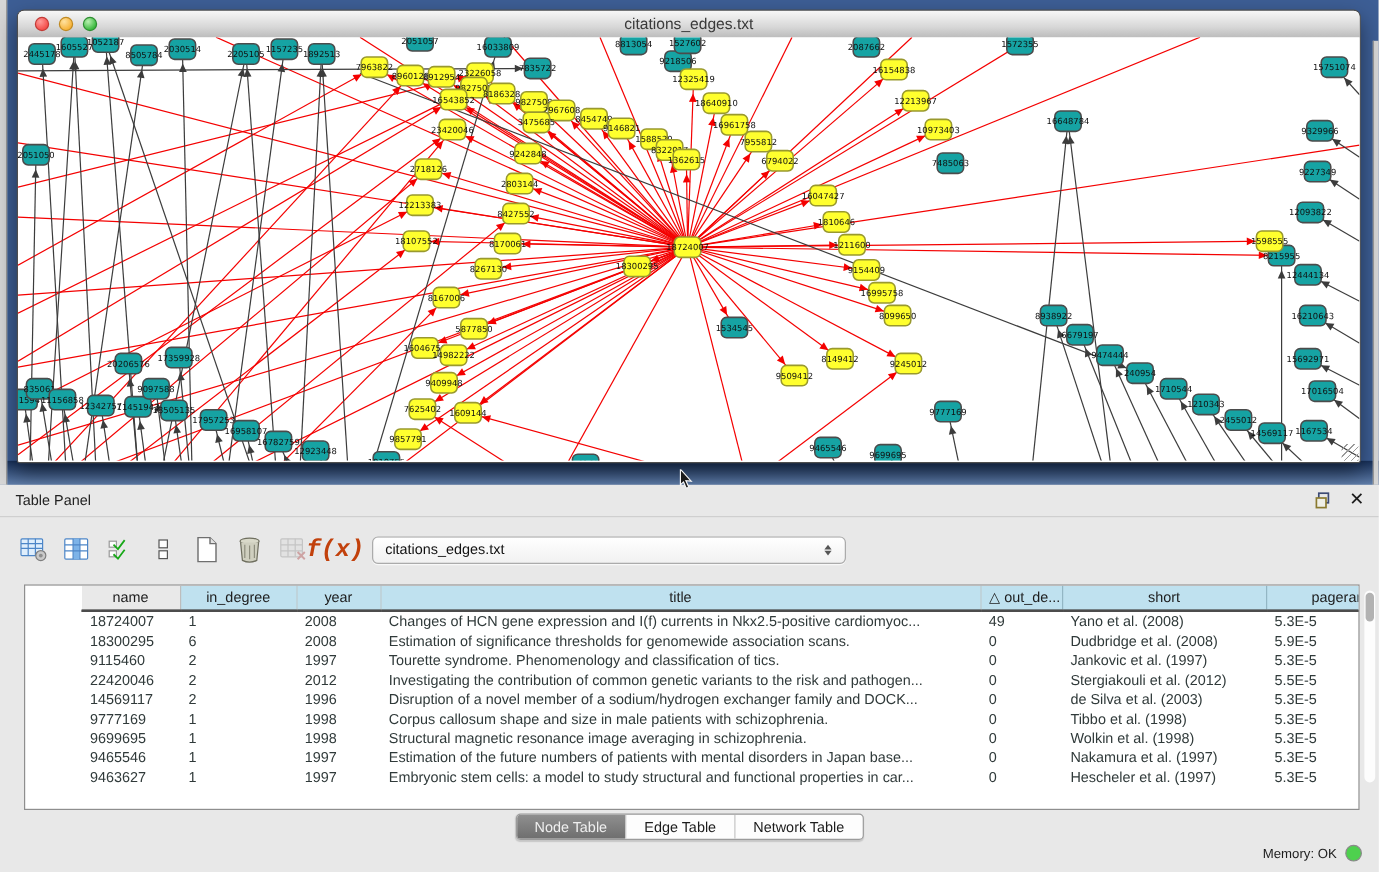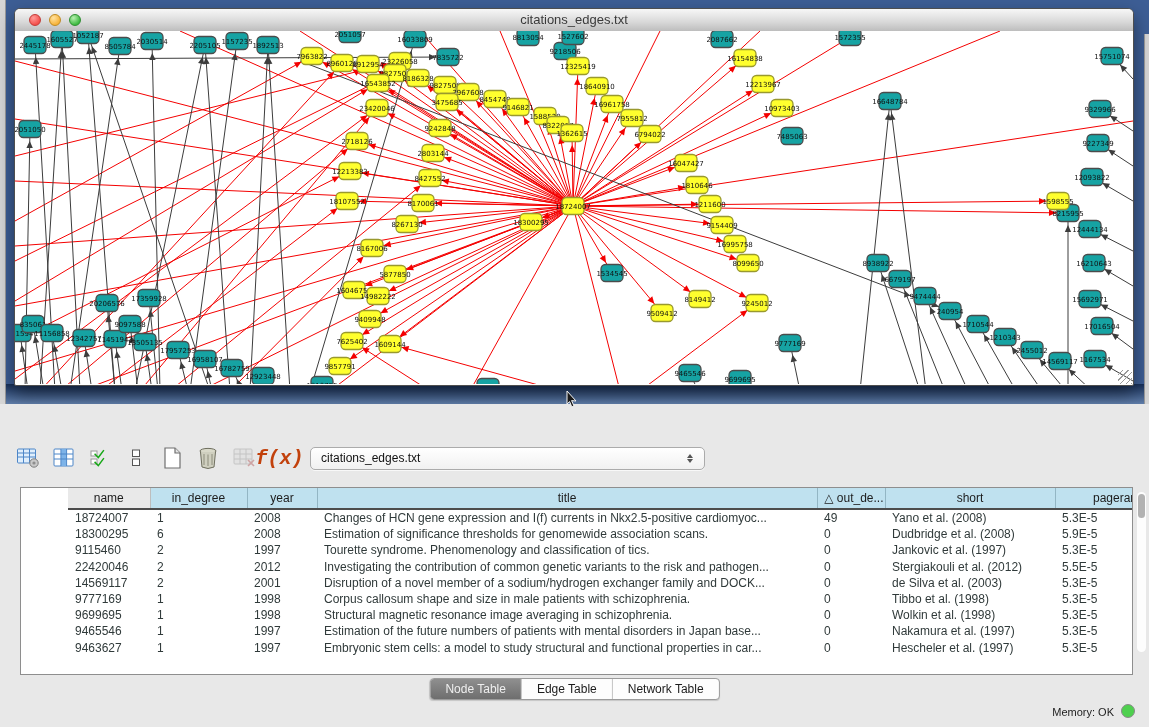--- a/index.html
+++ b/index.html
@@ -593,20 +593,28 @@
       </div>
       <div id="grip"></div>
     </div>
   </div>
 
   <svg id="cursor" width="12" height="17" viewBox="0 0 12 17">
     <path d="M1,0 L10,10 L5.6,9.6 L8,15 L5.8,15.9 L3.6,10.6 L1,13 Z" fill="#1a1a1a" stroke="#f5f5f5" stroke-width="1"></path>
   </svg>
 
   <div id="table-panel">
+    <div id="panel-header">
+      <span id="panel-title">Table Panel</span>
+      <svg id="panel-float" viewBox="0 0 16 16">
+        <rect x="4" y="2" width="8" height="8" fill="none" stroke="#3c4a74" stroke-width="1.4"></rect>
+        <rect x="2" y="6" width="8" height="8" fill="#efefe7" stroke="#8a7a30" stroke-width="1.4"></rect>
+      </svg>
+      <span id="panel-close">✕</span>
+    </div>
 
     <div id="toolbar">
       <div class="tool-btn">
         <svg width="24" height="22" viewBox="0 0 24 22">
           <rect x="1.5" y="2" width="18" height="14" rx="1" fill="#dfeefc" stroke="#4d86c8"></rect>
           <path d="M1.5 6 H19.5 M1.5 10 H19.5 M7.5 2 V16 M13.5 2 V16" stroke="#4d86c8" stroke-width="1" fill="none"></path>
           <circle cx="18" cy="16" r="4.2" fill="#c9c9c9" stroke="#7e7e7e"></circle>
           <circle cx="18" cy="16" r="1.6" fill="#8e8e8e"></circle>
         </svg>
       </div>
@@ -720,21 +728,21 @@
               <td>2</td>
               <td>2012</td>
               <td>Investigating the contribution of common genetic variants to the risk and pathogen...</td>
               <td>0</td>
               <td>Stergiakouli et al. (2012)</td>
               <td>5.5E-5</td>
             </tr>
             <tr>
               <td>14569117</td>
               <td>2</td>
-              <td>2001</td>
+              <td>1996</td>
               <td>Disruption of a novel member of a sodium/hydrogen exchanger family and DOCK...</td>
               <td>0</td>
               <td>de Silva et al. (2003)</td>
               <td>5.3E-5</td>
             </tr>
             <tr>
               <td>9777169</td>
               <td>1</td>
               <td>1998</td>
               <td>Corpus callosum shape and size in male patients with schizophrenia.</td>

